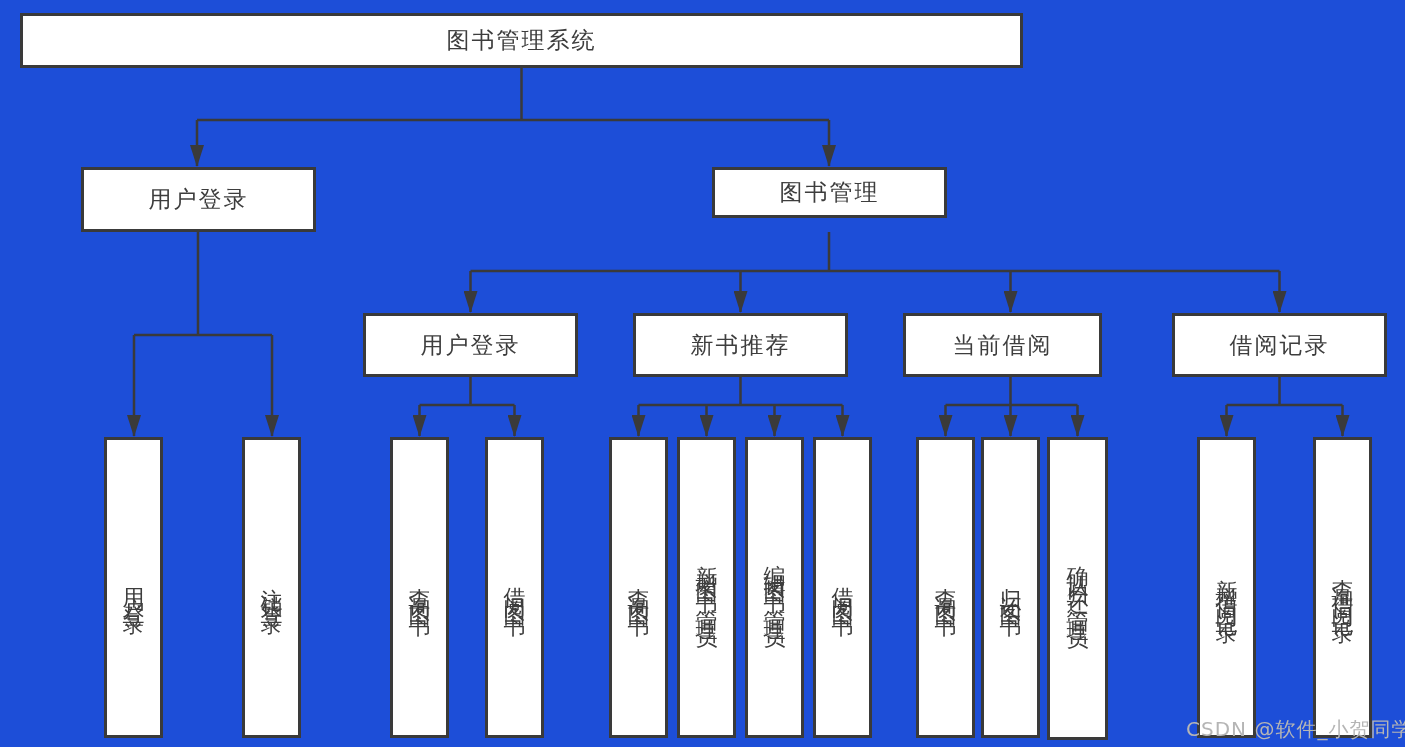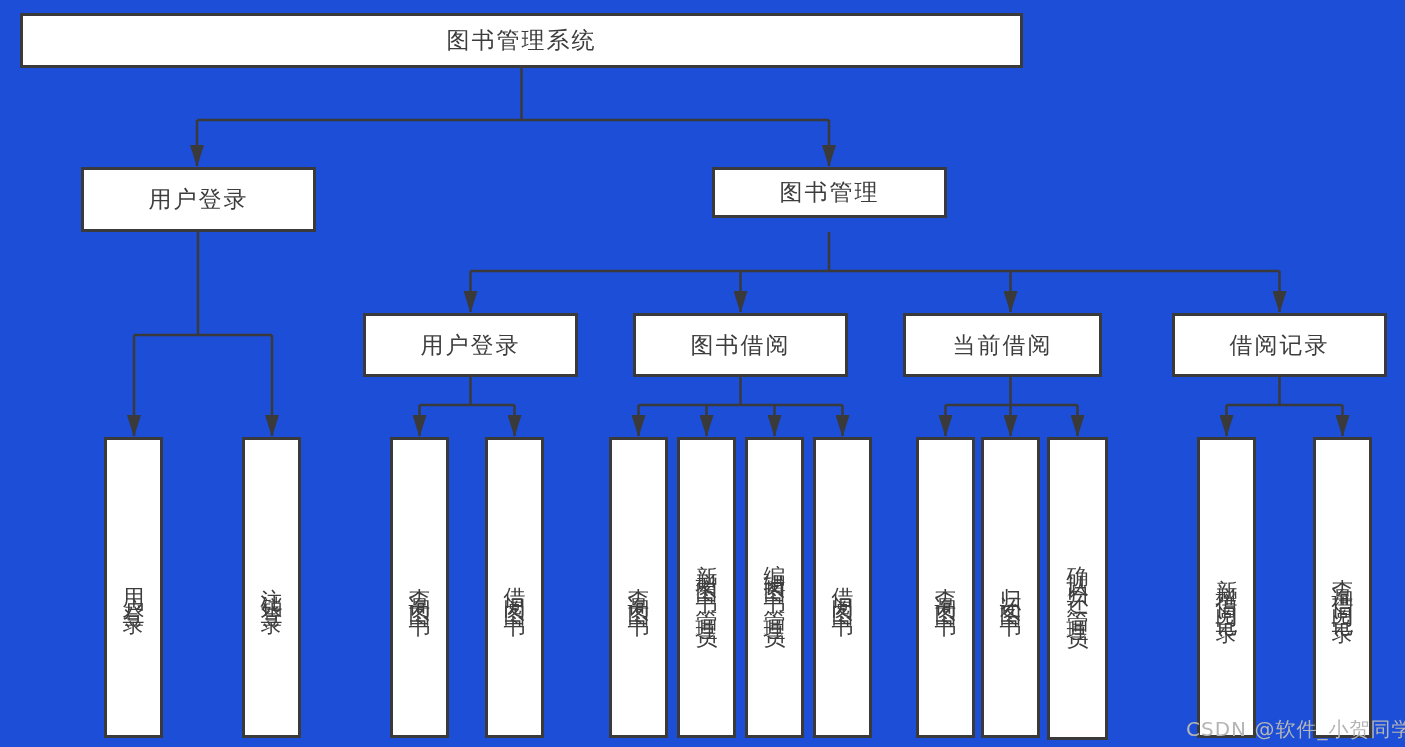--- a/index.html
+++ b/index.html
@@ -99,21 +99,21 @@
       <path d="M1342.5 405 V436" marker-end="url(#arrowhead)"></path>
     </g>
   </svg>
 
   <div class="box hbox" style="left:20px; top:13px; width:1003px; height:55px;">图书管理系统</div>
 
   <div class="box hbox" style="left:81px; top:167px; width:235px; height:65px;">用户登录</div>
   <div class="box hbox" style="left:712px; top:167px; width:235px; height:51px;">图书管理</div>
 
   <div class="box hbox" style="left:363px; top:313px; width:215px; height:64px;">用户登录</div>
-  <div class="box hbox" style="left:633px; top:313px; width:215px; height:64px;">图书借阅</div>
+  <div class="box hbox" style="left:633px; top:313px; width:215px; height:64px;">新书推荐</div>
   <div class="box hbox" style="left:903px; top:313px; width:199px; height:64px;">当前借阅</div>
   <div class="box hbox" style="left:1172px; top:313px; width:215px; height:64px;">借阅记录</div>
 
   <div class="box vbox" style="left:104px; top:437px; width:59px; height:301px;">
     <span class="vtext">用户登录</span>
   </div>
   <div class="box vbox" style="left:242px; top:437px; width:59px; height:301px;">
     <span class="vtext">注销登录</span>
   </div>
 

